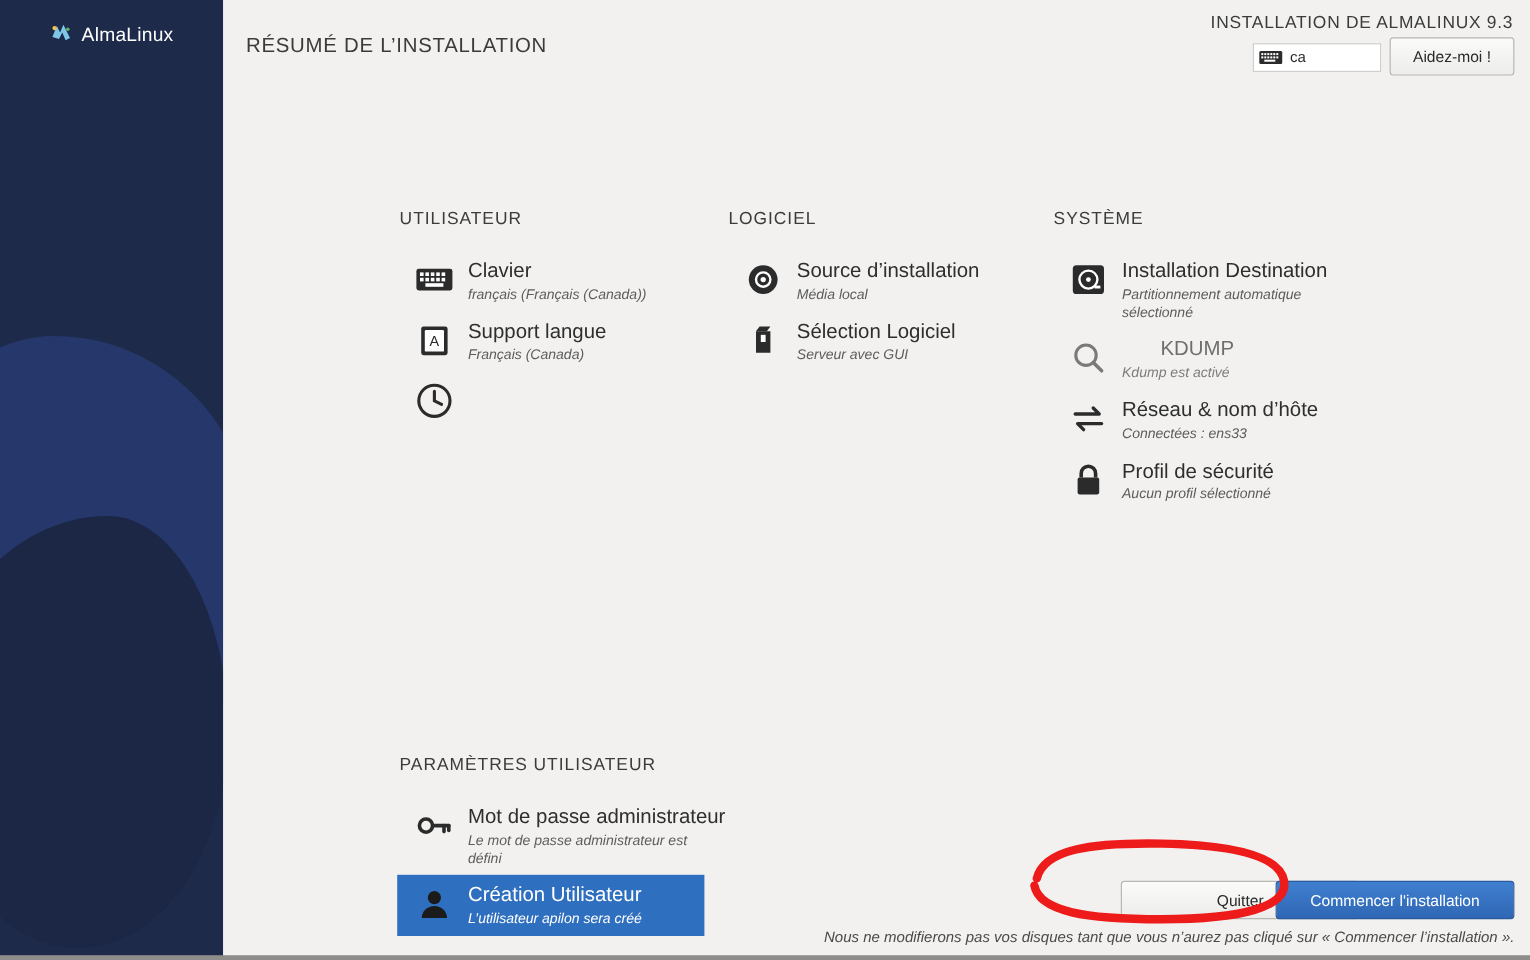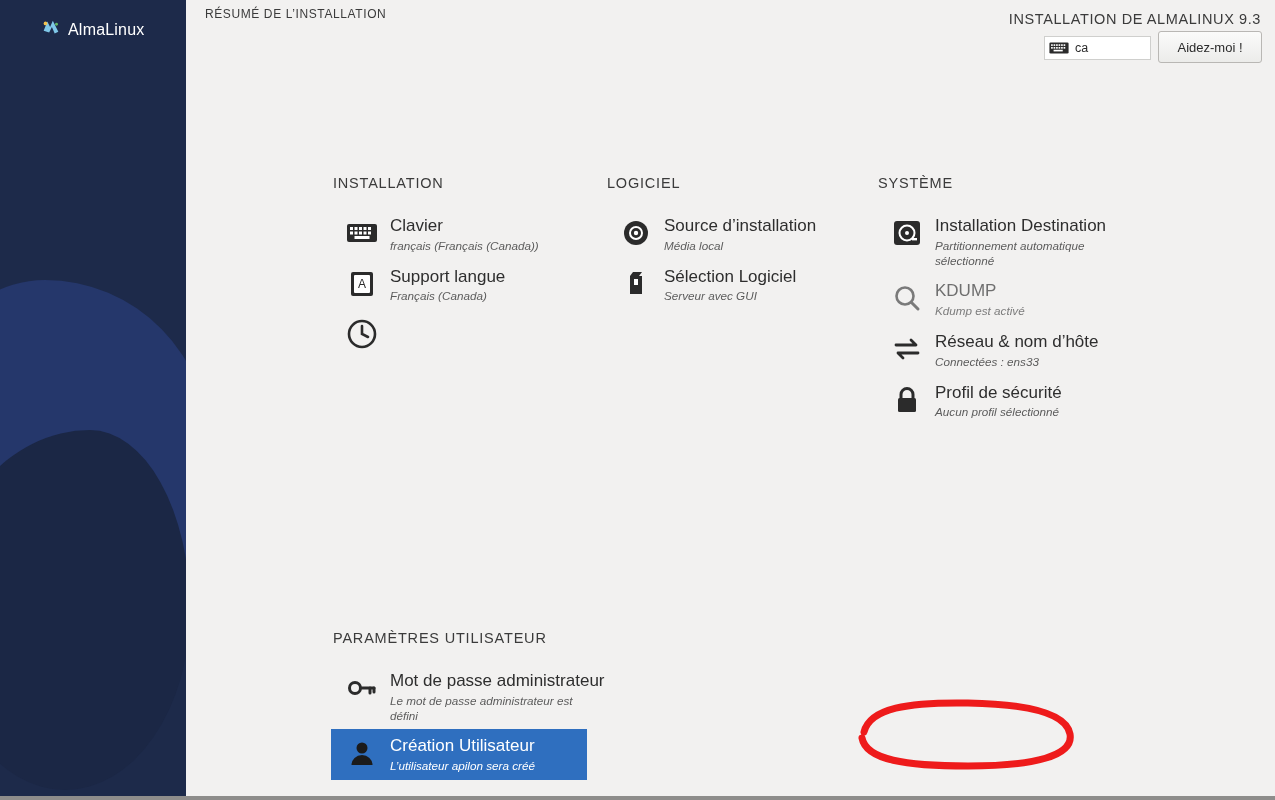--- a/index.html
+++ b/index.html
@@ -37,22 +37,22 @@
   }
   .logo .mark { width: 22px; height: 22px; display: block; }
 
   
   .main {
     position: absolute; left: 186px; top: 0; width: 1089px; height: 800px;
     background: #f2f1f0;
   }
   .topbar { position: relative; height: 78px; }
   .page-title {
-    position: absolute; left: 19px; top: 7px;
-    font-size: 12px; color: #3b3b3b; letter-spacing: 0.6px;
+    position: absolute; left: 19px; top: 28px;
+    font-size: 17px; color: #3b3b3b; letter-spacing: 0.6px;
   }
   .install-title {
     position: absolute; right: 14px; top: 11px;
     font-size: 14.5px; color: #3b3b3b; letter-spacing: 0.6px;
   }
   .kbd-indicator {
     position: absolute; right: 124px; top: 36px;
     width: 107px; height: 24px;
     background: #ffffff; border: 1px solid #cfcfcd;
     display: flex; align-items: center; gap: 6px; padding-left: 4px;
@@ -90,21 +90,21 @@
   .hub-item .txt { padding-top: 1px; }
   .hub-item .t {
     font-size: 17px; color: #2e2e2e; line-height: 1.15; white-space: nowrap;
   }
   .hub-item .s {
     font-size: 11.7px; color: #5c5c5c; font-style: italic;
     line-height: 1.28; margin-top: 3px; max-width: 200px;
   }
   .hub-item.selected { background: #2f6fbf; width: 256px; }
   .hub-item.selected .t, .hub-item.selected .s { color: #ffffff; }
-  .hub-item.dim .t { color: #6f6f6f; }
+  .hub-item.dim .t { color: #6f6f6f; margin-left: 32px; }
   .hub-item.dim .s { color: #7c7c7c; }
 
   
   .footer { position: absolute; left: 0; bottom: 0; width: 1089px; height: 98px; }
   .btn {
     position: absolute;
     height: 32px; border-radius: 3px; font-size: 13px; cursor: pointer;
   }
   .btn-quit {
     right: 142px; top: 32px; width: 199px;
@@ -168,21 +168,21 @@
         </svg>
         <span class="kbd-label">ca</span>
       </div>
 
       <button class="help-btn">Aidez-moi !</button>
     </div>
 
     <div class="columns">
 
       <div class="col col-1">
-        <div class="col-header">INSTALLATION</div>
+        <div class="col-header">UTILISATEUR</div>
 
         <div class="hub-item">
           <svg class="ic" viewBox="0 0 34 34">
             <rect x="2" y="8" width="30" height="18" rx="2" fill="#2b2b2b"></rect>
             <g fill="#ffffff">
               <rect x="5" y="11" width="3" height="3"></rect>
                 <rect x="9.5" y="11" width="3" height="3"></rect>
               <rect x="14" y="11" width="3" height="3"></rect>
                 <rect x="18.5" y="11" width="3" height="3"></rect>
               <rect x="23" y="11" width="3" height="3"></rect>
@@ -321,20 +321,25 @@
           </svg>
           <div class="txt">
             <div class="t">Création Utilisateur</div>
             <div class="s">L’utilisateur apilon sera créé</div>
           </div>
         </div>
       </div>
 
     </div>
 
+    <div class="footer">
+      <button class="btn btn-quit">Quitter</button>
+      <button class="btn btn-begin">Commencer l'installation</button>
+      <div class="footer-note">Nous ne modifierons pas vos disques tant que vous n’aurez pas cliqué sur « Commencer l’installation ».</div>
+    </div>
   </div>
 
   <svg class="annotation" width="240" height="90" viewBox="0 0 240 90">
     <path d="M16 42 C22 18, 60 12, 120 13 C176 14, 218 22, 222 44 C226 66, 186 76, 120 76 C58 76, 18 70, 14 48" fill="none" stroke="#ee1b1b" stroke-width="7" stroke-linecap="round"></path>
   </svg>
 
   <div class="hr-line"></div>
 </div>
 
 </body></html>

